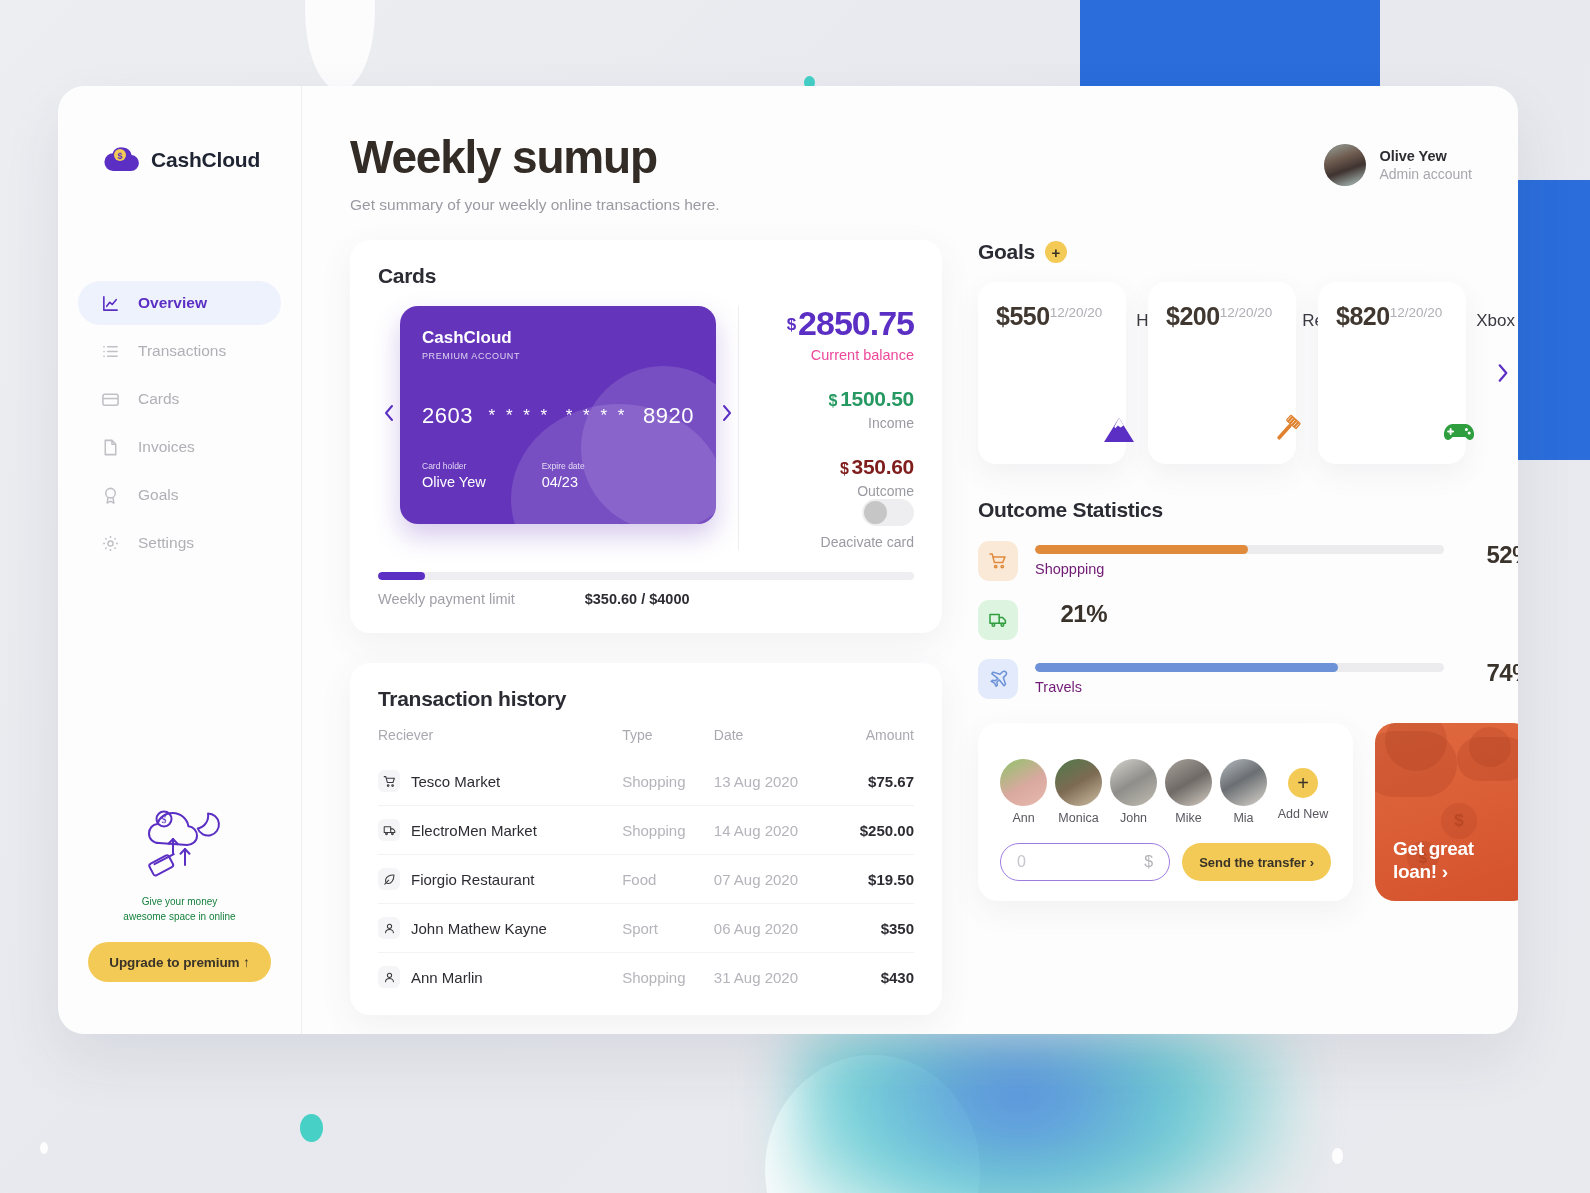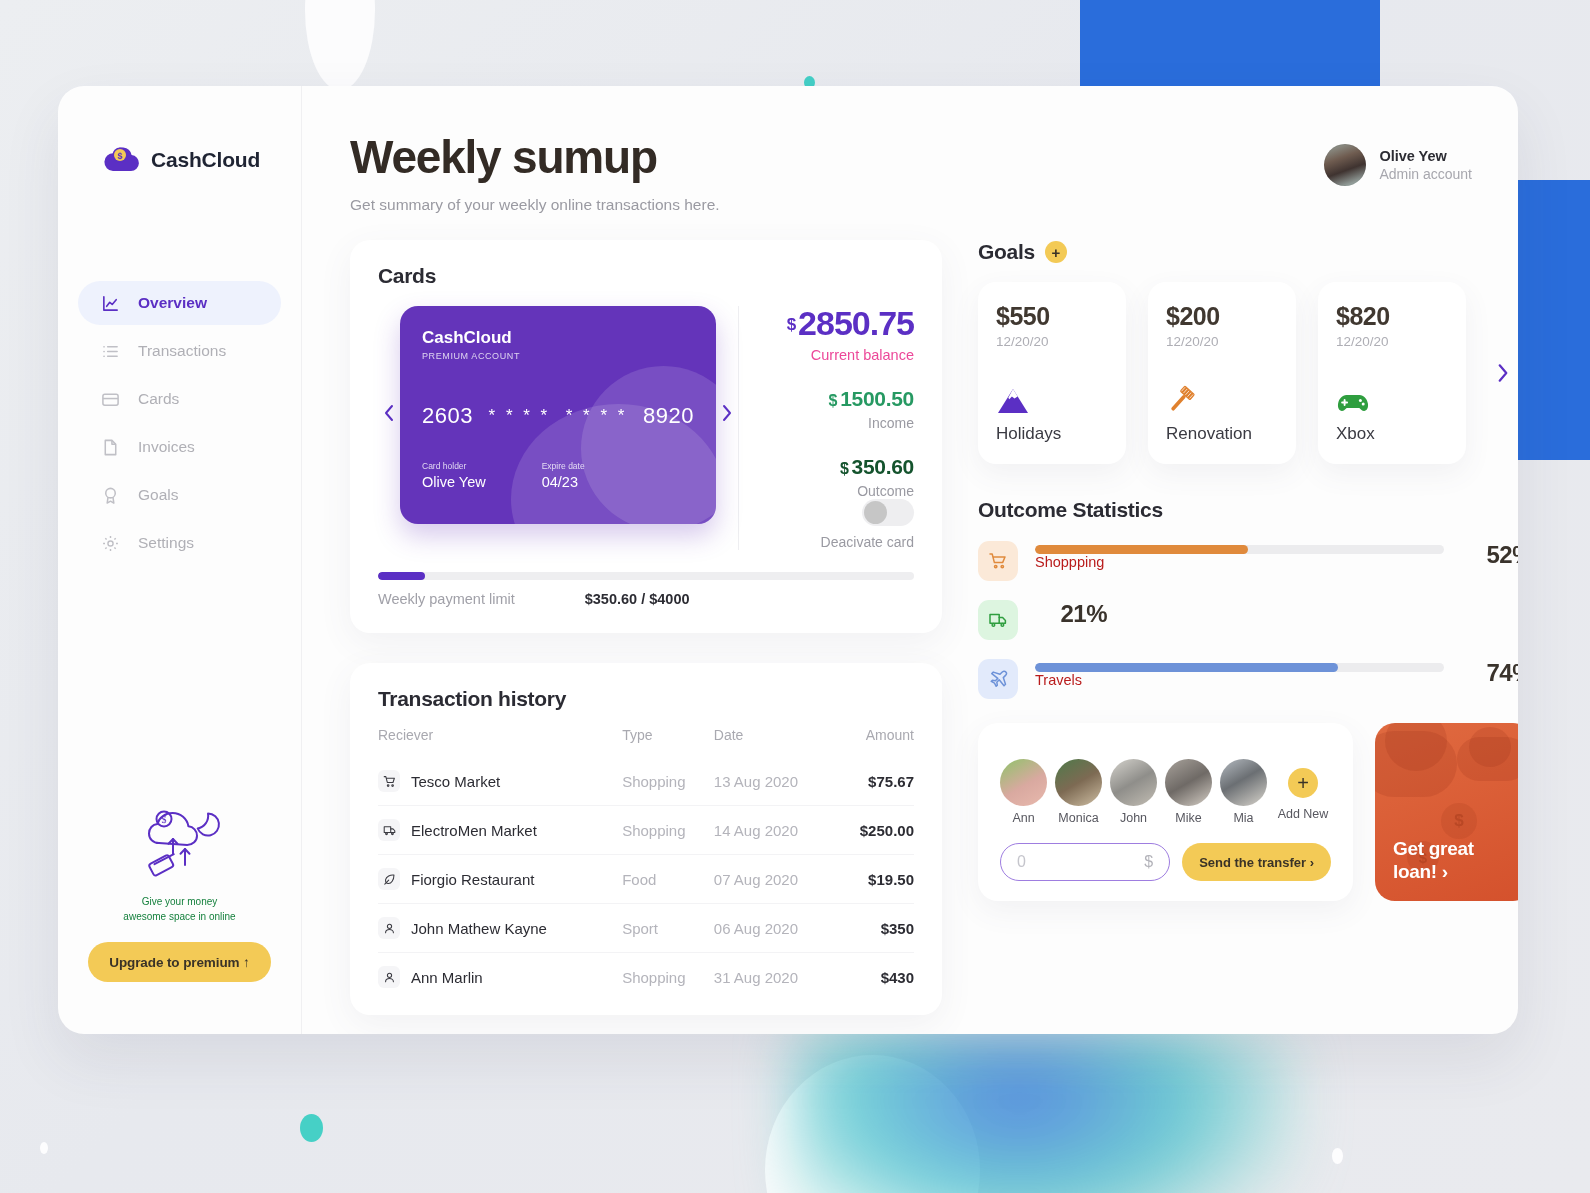--- a/index.html
+++ b/index.html
@@ -125,21 +125,21 @@
   }
   .cc-arrow.left { left: 0; } .cc-arrow.right { right: 0; }
   .cards-right { flex: 1; border-left: 1px solid #eeeef1; padding-left: 26px;
                  text-align: right; display: flex; flex-direction: column; }
   .bal-main { font-size: 34px; font-weight: 700; color: #5b2fc4; letter-spacing: -1px;
               line-height: 1; }
   .bal-main .cur { font-size: 17px; font-weight: 600; vertical-align: 5px; margin-right: 3px; }
   .bal-lab { font-size: 14.5px; color: #ec4899; margin-top: 7px; }
   .bal-row { margin-top: 24px; }
   .bal-amt { font-size: 21px; font-weight: 600; letter-spacing: -.3px; }
-  .bal-amt.income { color: #269962; } .bal-amt.outcome { color: #14532d; }
+  .bal-amt.income { color: #269962; } .bal-amt.outcome { color: #7f1d1d; }
   .bal-amt .cur { font-size: 16px; margin-right: 3px; }
   .bal-sub { font-size: 14px; color: #9a9aa2; margin-top: 4px; }
   .toggle-wrap { margin-top: auto; display: flex; flex-direction: column;
                  align-items: flex-end; }
   .toggle { width: 52px; height: 27px; border-radius: 14px; background: #eeeef0;
             position: relative; cursor: pointer; }
   .toggle .knob { position: absolute; left: 2px; top: 2px; width: 23px; height: 23px;
                   border-radius: 50%; background: #c6c6c6; }
   .toggle-lab { font-size: 14px; color: #9a9aa2; margin-top: 8px; }
   .limit-wrap { margin-top: 22px; }
@@ -165,38 +165,38 @@
 
   
   .goals-head { display: flex; align-items: center; gap: 10px; }
   .goals-title { font-size: 21px; font-weight: 700; color: #2b2b33; letter-spacing: -.3px; }
   .goals-add { width: 22px; height: 22px; border-radius: 50%; background: #f3ca56;
                color: #3a3327; font-size: 15px; display: flex; align-items: center;
                justify-content: center; cursor: pointer; font-weight: 600; line-height: 1; }
   .goals-row { margin-top: 18px; display: flex; gap: 22px; align-items: center; }
   .goal-card { width: 148px; height: 182px; background: #fff; border-radius: 18px;
                box-shadow: 0 10px 28px rgba(80,80,110,.07); padding: 20px 18px;
-               display: flex; flex-direction: column; cursor: pointer; }
+               display: flex; flex-direction: row; cursor: pointer; }
   .goal-amt { font-size: 25px; font-weight: 700; color: #403830; letter-spacing: -.5px; }
   .goal-date { font-size: 13.5px; color: #aeaeb5; margin-top: 3px; }
   .goal-icon { margin-top: auto; height: 34px; display: flex; align-items: flex-end; }
   .goal-name { font-size: 17px; color: #3a3a42; margin-top: 9px; }
   .goals-next { width: 26px; height: 26px; display: flex; align-items: center;
                 justify-content: center; color: #5b2fc4; cursor: pointer; margin-left: 2px; }
 
   
   .stats { margin-top: 34px; }
   .stats-title { font-size: 21px; font-weight: 700; color: #2b2b33; letter-spacing: -.3px; }
   .stat-row { display: flex; align-items: flex-start; gap: 17px; margin-top: 19px; }
   .stat-ic { width: 40px; height: 40px; flex: 0 0 40px; border-radius: 11px;
              display: flex; align-items: center; justify-content: center; }
   .stat-mid { flex: 1; padding-top: 4px; }
   .stat-bar { height: 9px; border-radius: 5px; background: #ececee; overflow: hidden; }
   .stat-fill { height: 100%; border-radius: 5px; }
-  .stat-lab { font-size: 14.5px; color: #b91c1c; margin-top: 0; }
+  .stat-lab { font-size: 14.5px; color: #701a75; margin-top: 7px; }
   .stat-pct { font-size: 24px; font-weight: 600; color: #3a332c; width: 72px;
               text-align: right; letter-spacing: -.5px; }
 
   
   .bottom-row { display: flex; gap: 22px; margin-top: 24px; }
   .newtx { flex: 1; background: #fff; border-radius: 20px; padding: 22px 22px 20px;
            box-shadow: 0 10px 30px rgba(80,80,110,.07); }
   .newtx-title { font-size: 21px; font-weight: 700; color: #2b2b33; letter-spacing: -.3px; }
   .people { display: flex; gap: 8px; margin-top: 14px; }
   .person { width: 47px; text-align: center; cursor: pointer; }

